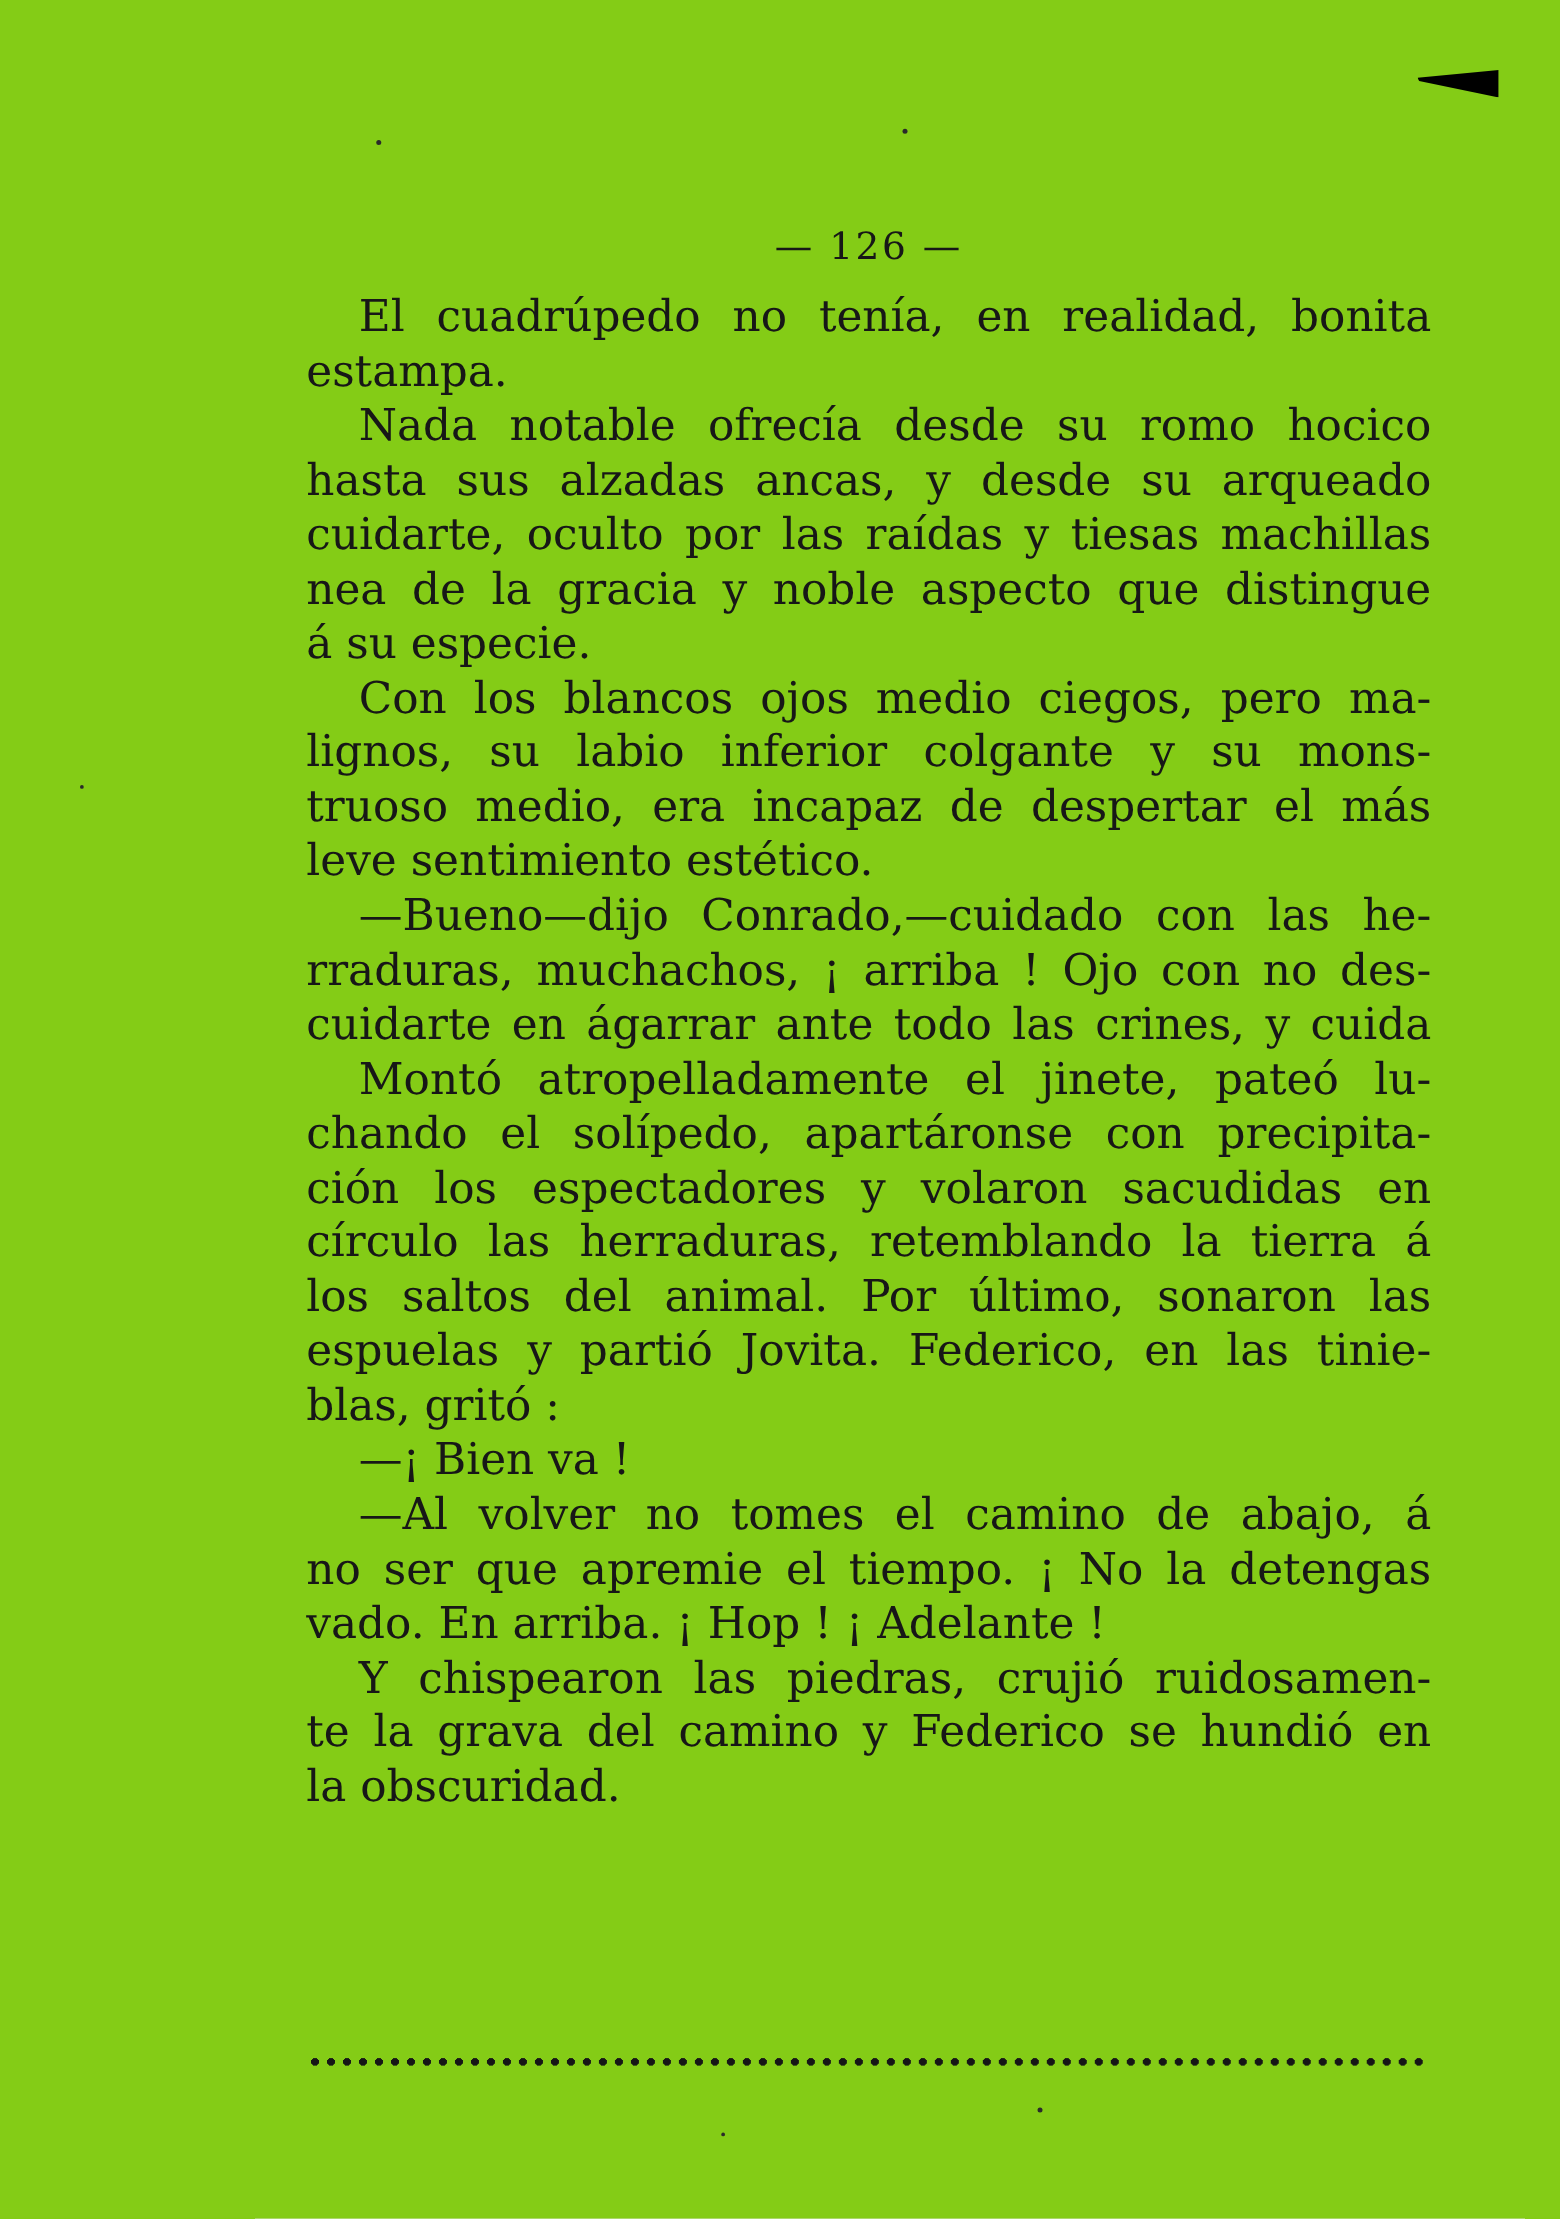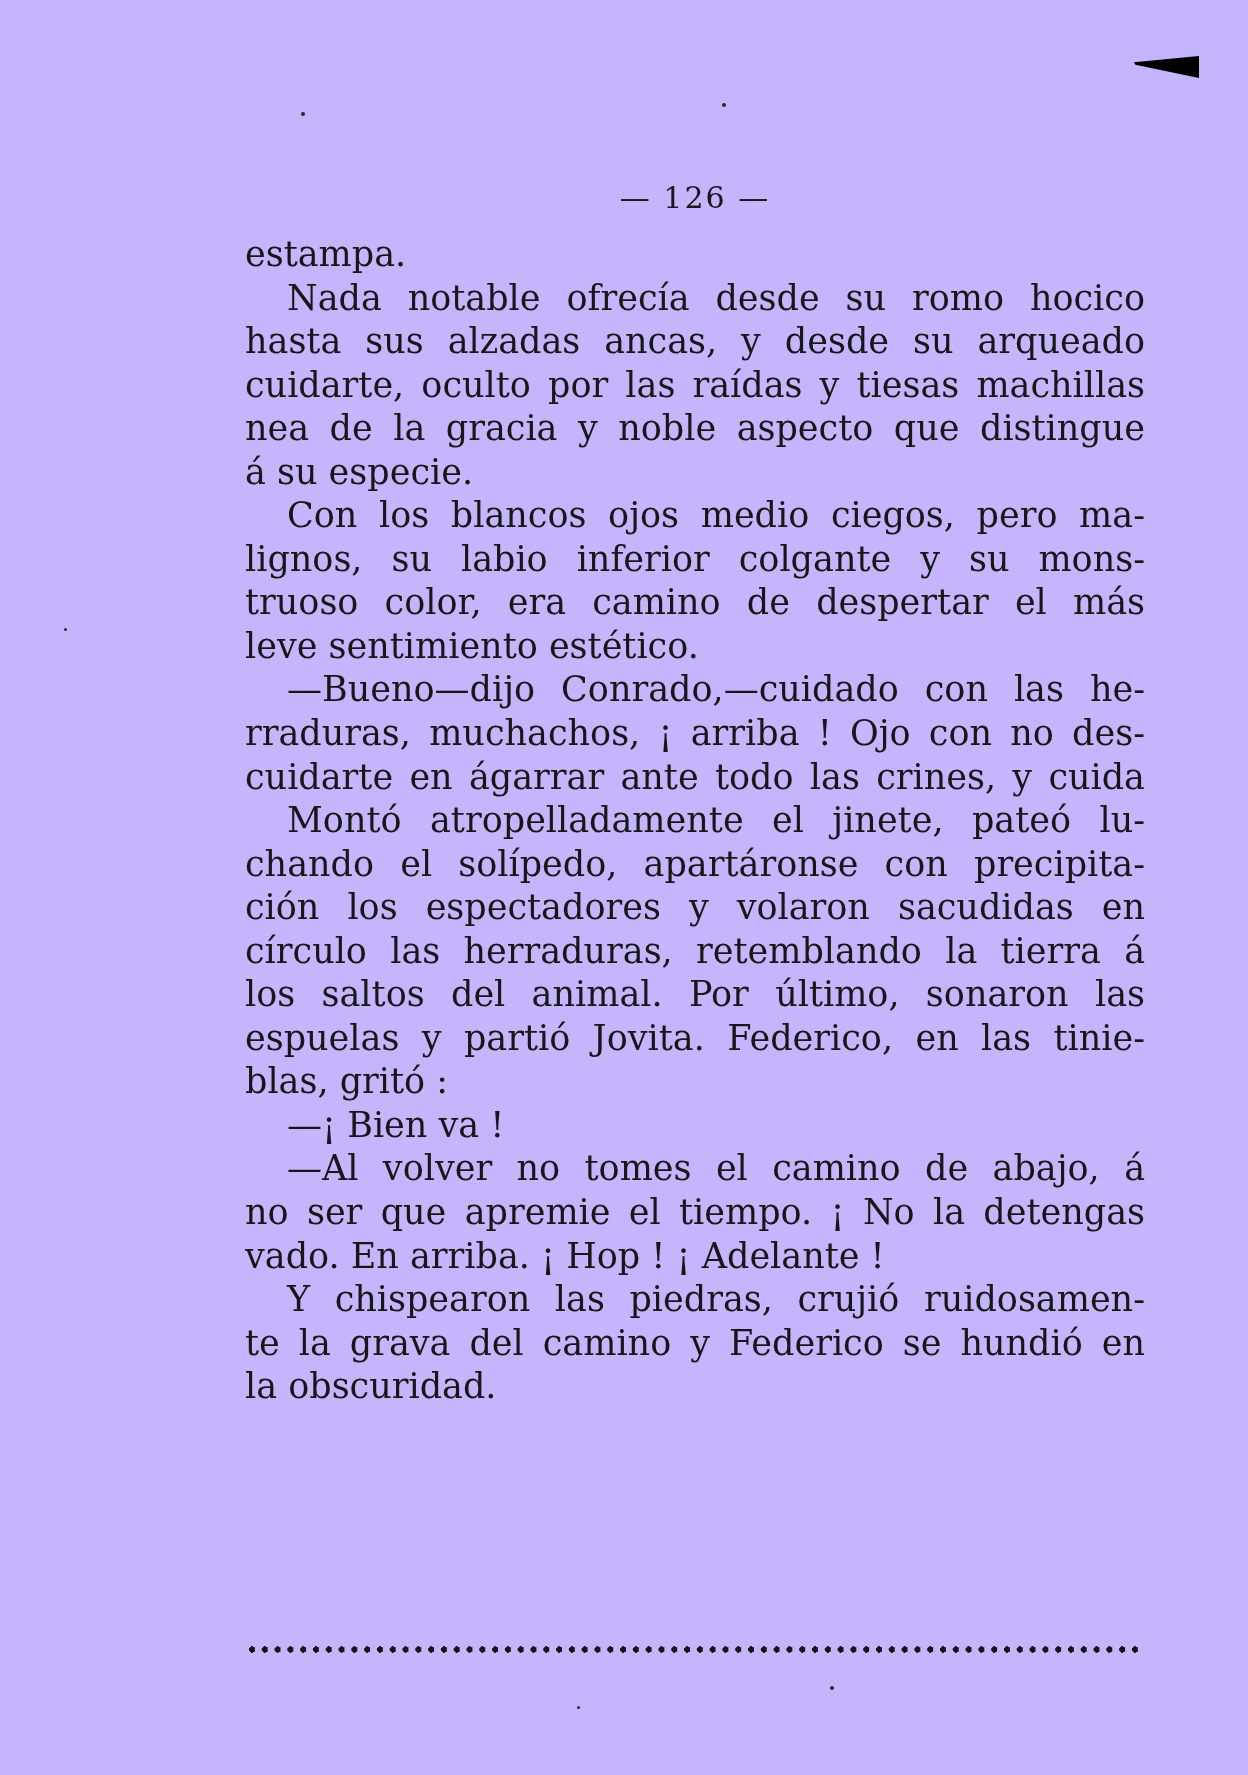--- a/index.html
+++ b/index.html
@@ -1,19 +1,19 @@
 <!DOCTYPE html>
 <html><head>
 <meta charset="utf-8">
 <style>
   html,body { margin:0; padding:0; background:#e8e8e8; }
   .page {
     position:relative;
     width:1248px; height:1775px;
-    background:#c4b5fd;
+    background:#84cc16;
     font-family:"DejaVu Serif", serif;
     color:#171717;
     overflow:hidden;
     margin:0 auto;
   }
   .header {
     position:absolute;
     left:245px; top:180px; width:900px;
     text-align:center;
     font-size:30px;
@@ -54,29 +54,30 @@
 </style>
 </head>
 <body>
 
 <div class="page">
   <div class="scan-mark"></div>
 
   <div class="header">— 126 —</div>
 
   <div class="text-block">
+      <div class="line indent just"><span>El cuadrúpedo no tenía, en realidad, bonita</span></div>
       <div class="line"><span>estampa.</span></div>
       <div class="line indent just"><span>Nada notable ofrecía desde su romo hocico</span></div>
       <div class="line just"><span>hasta sus alzadas ancas, y desde su arqueado</span></div>
       <div class="line just"><span>cuidarte, oculto por las raídas y tiesas </span><span class="it">machillas</span></div>
       <div class="line just"><span>nea de la gracia y noble aspecto que distingue</span></div>
       <div class="line"><span>á su especie.</span></div>
       <div class="line indent just"><span>Con los blancos ojos medio ciegos, pero ma-</span></div>
       <div class="line just"><span>lignos, su labio inferior colgante y su mons-</span></div>
-      <div class="line just"><span>truoso color, era camino de despertar el más</span></div>
+      <div class="line just"><span>truoso medio, era incapaz de despertar el más</span></div>
       <div class="line"><span>leve sentimiento estético.</span></div>
       <div class="line indent just"><span>—Bueno—dijo Conrado,—cuidado con las he-</span></div>
       <div class="line just"><span>rraduras, muchachos, ¡ arriba ! Ojo con no des-</span></div>
       <div class="line just"><span>cuidarte en ágarrar ante todo las crines, y cuida</span></div>
       <div class="line indent just"><span>Montó atropelladamente el jinete, pateó lu-</span></div>
       <div class="line just"><span>chando el solípedo, apartáronse con precipita-</span></div>
       <div class="line just"><span>ción los espectadores y volaron sacudidas en</span></div>
       <div class="line just"><span>círculo las herraduras, retemblando la tierra á</span></div>
       <div class="line just"><span>los saltos del animal. Por último, sonaron las</span></div>
       <div class="line just"><span>espuelas y partió </span><span class="it">Jovita</span><span>. Federico, en las tinie-</span></div>

